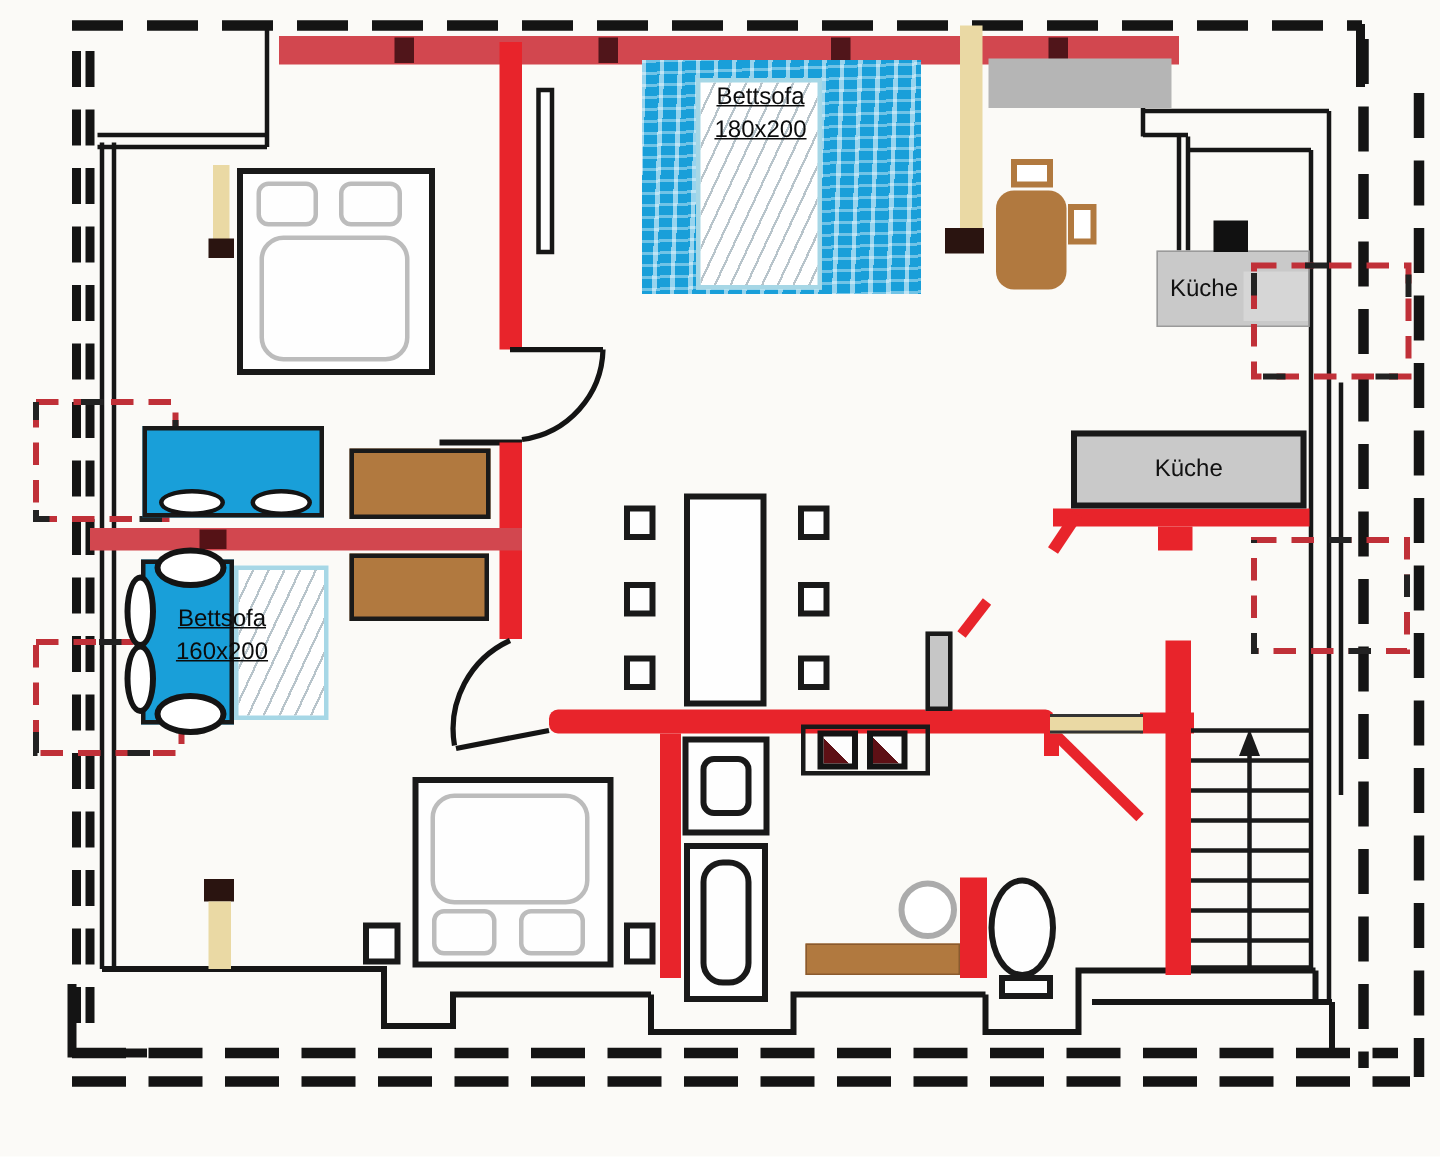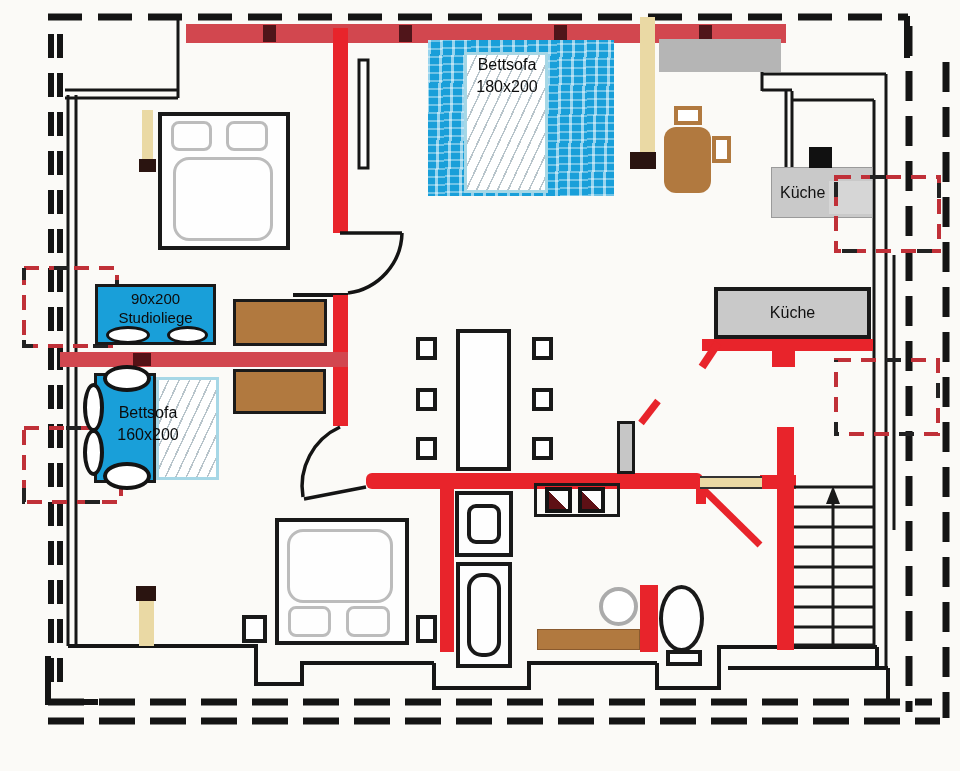--- a/index.html
+++ b/index.html
@@ -15,21 +15,21 @@
   .bluefill{background:var(--blue);}
   .beige{background:var(--beige);}
   .darkcap{background:#2a1410;}
   .mattress{background:#fff;border:3px solid var(--light-blue);
     background-image:repeating-linear-gradient(115deg,transparent 0 8px,rgba(125,148,160,.55) 8px 9.5px);}
   .speckle{background-color:var(--blue);
     background-image:repeating-linear-gradient(92deg,rgba(255,255,255,.55) 0 3px,transparent 3px 12px),
                      repeating-linear-gradient(178deg,rgba(255,255,255,.38) 0 2px,transparent 2px 8px);}
   .lbl{position:absolute;text-align:center;font-weight:400;color:#0c0c0c;}
   .lbl span{display:block;}
-  .l16{font-size:16px;line-height:22px;}
+  .l16{font-size:16px;line-height:22px;text-decoration:underline;}
   .l15{font-size:15px;line-height:19px;}
   .graybox{background:var(--gray-box);}
   .ellipse{border-radius:50%;background:#fff;border:4px solid #141414;}
   .washsq{border:4px solid #141414;background:linear-gradient(45deg,#5e1015 0 46%,#fdfdfd 46%);}
   .kuechemain{display:flex;align-items:center;justify-content:center;font-size:16px;}
   .kuecheupper{display:flex;align-items:center;font-size:16px;padding-left:8px;}
 </style>
 </head>
 <body>
 
@@ -128,24 +128,20 @@
 
   <div class="abs beige" style="left:142px;top:110px;width:11px;height:52px"></div>
   <div class="abs darkcap" style="left:139px;top:159px;width:17px;height:13px"></div>
   <div class="abs blk" style="left:158px;top:112px;width:132px;height:138px">
     <div class="abs soft" style="left:9px;top:5px;width:41px;height:30px;border-radius:8px"></div>
     <div class="abs soft" style="left:64px;top:5px;width:42px;height:30px;border-radius:8px"></div>
     <div class="abs soft" style="left:11px;top:41px;width:100px;height:84px;border-radius:16px"></div>
   </div>
 
   <div class="abs bluefill thin" style="left:95px;top:284px;width:121px;height:61px"></div>
-  <div class="lbl l15" style="left:96px;top:289px;width:119px">
-    <span>90x200</span>
-      <span>Studioliege</span>
-  </div>
   <div class="abs ellipse" style="left:106px;top:326px;width:44px;height:18px;border-width:3px"></div>
   <div class="abs ellipse" style="left:167px;top:326px;width:41px;height:18px;border-width:3px"></div>
 
   <div class="abs brownfill" style="left:233px;top:299px;width:94px;height:47px"></div>
   <div class="abs brownfill" style="left:233px;top:369px;width:93px;height:45px"></div>
 
   <div class="abs bluefill thin" style="left:94px;top:373px;width:62px;height:110px"></div>
   <div class="abs mattress" style="left:156px;top:377px;width:63px;height:103px"></div>
   <div class="abs ellipse" style="left:103px;top:365px;width:48px;height:27px"></div>
   <div class="abs ellipse" style="left:83px;top:383px;width:21px;height:49px"></div>

